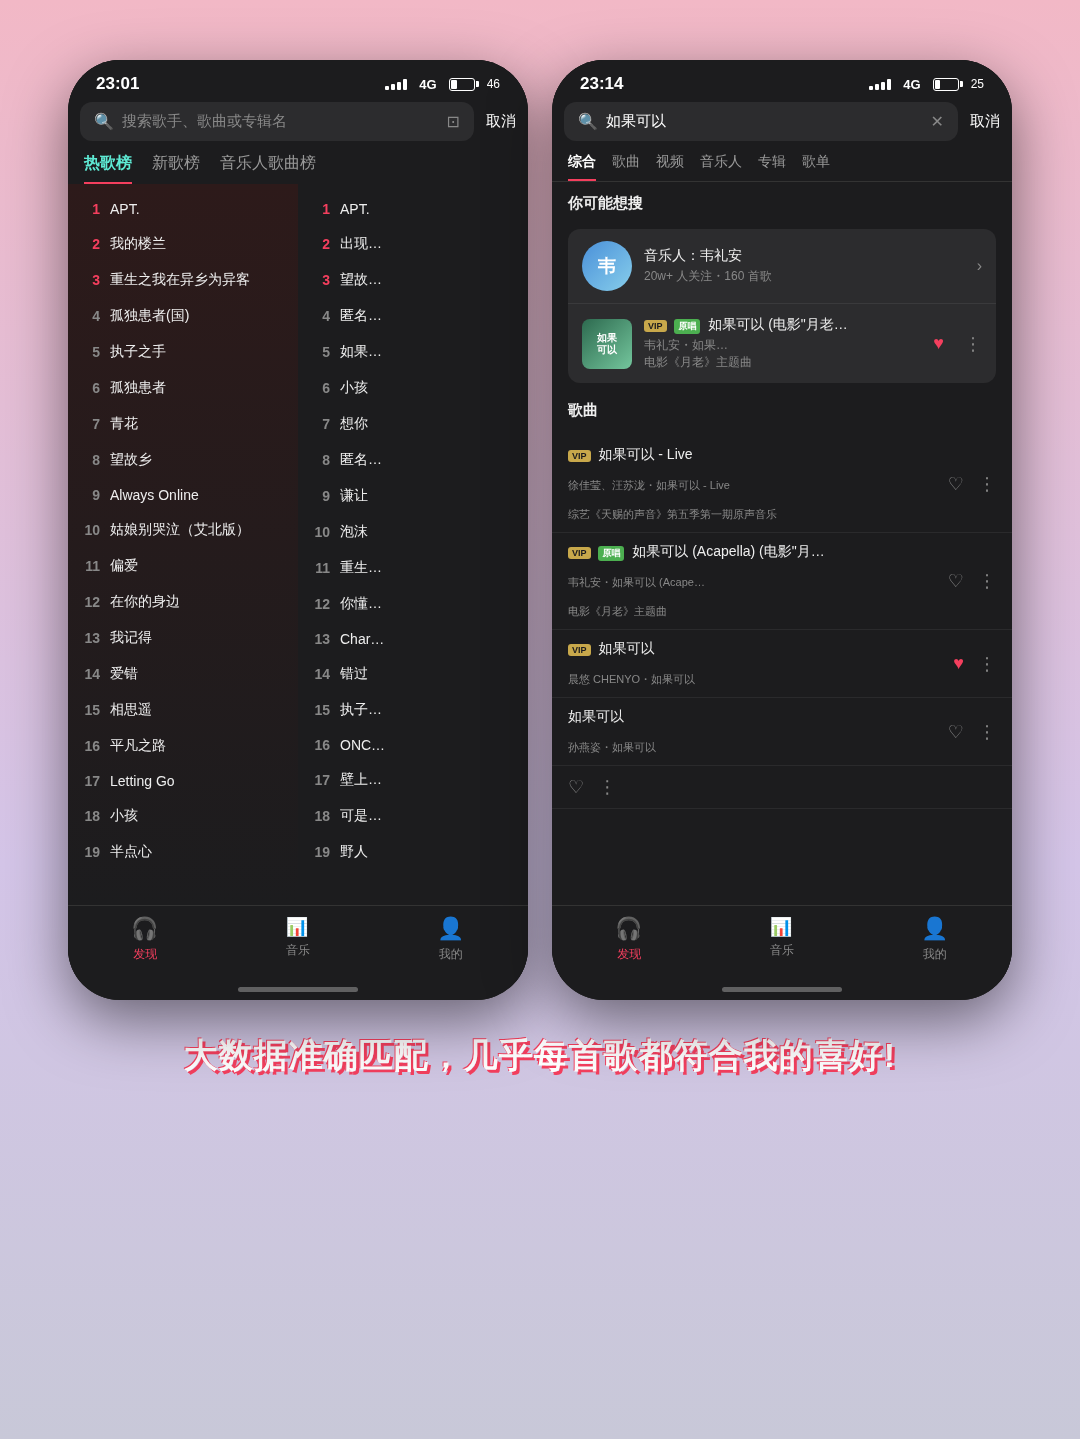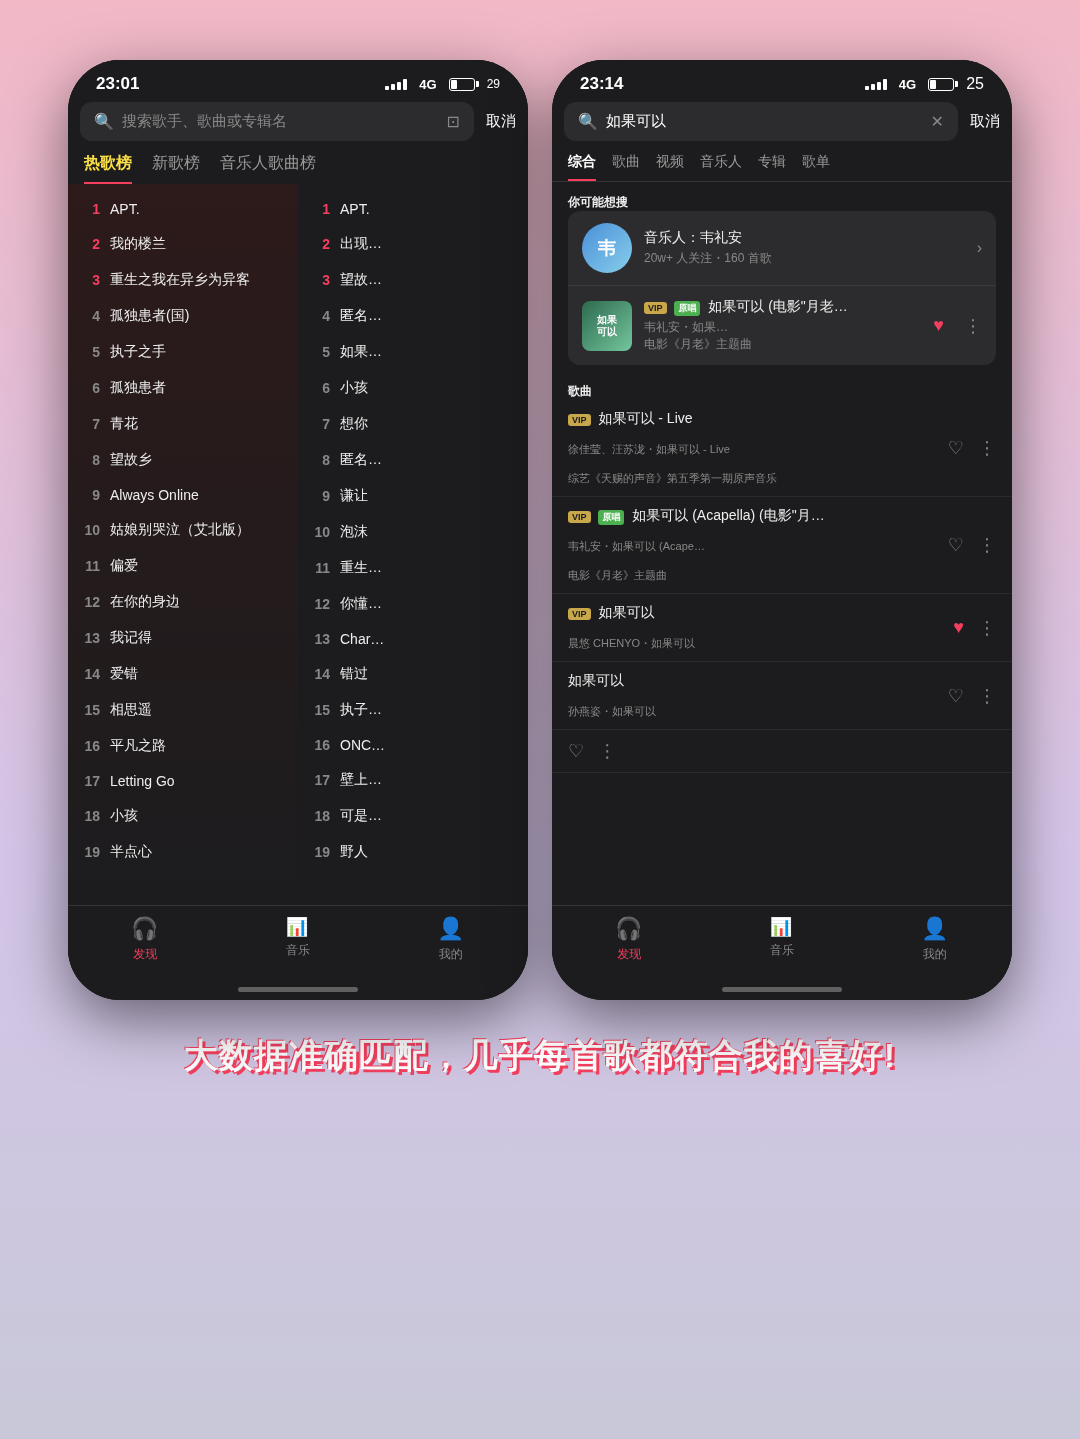--- a/index.html
+++ b/index.html
@@ -133,21 +133,21 @@
       border-bottom: none;
     }
     .chart-tab {
       font-size: 16px;
       color: #999;
       padding-bottom: 8px;
       cursor: pointer;
       white-space: nowrap;
     }
     .chart-tab.active {
-      color: #fde047;
+      color: #5eead4;
       font-weight: 600;
       border-bottom: 2px solid #f43f5e;
     }
     
     .chart-container {
       flex: 1;
       overflow: hidden;
       position: relative;
     }
     .chart-columns {
@@ -230,24 +230,24 @@
       white-space: nowrap;
     }
     .cat-tab.active {
       color: #fff;
       font-weight: 600;
       border-bottom: 2px solid #f43f5e;
       text-align: center;
     }
     
     .section-title {
-      font-size: 12px;
+      font-size: 15px;
       font-weight: 600;
       color: #eee;
-      padding: 12px 16px 0;
+      padding: 12px 16px 16px;
     }
     .suggestion-card {
       margin: 0 16px 6px;
       background: #2c2c2e;
       border-radius: 12px;
       overflow: hidden;
     }
     .suggestion-item {
       display: flex;
       align-items: center;
@@ -395,21 +395,21 @@
           <div class="signal-bars">
             <div class="signal-bar" style="height:4px"></div>
             <div class="signal-bar" style="height:6px"></div>
             <div class="signal-bar" style="height:8px"></div>
             <div class="signal-bar" style="height:11px"></div>
           </div>
           <span style="font-size:13px;font-weight:600">4G</span>
           <div class="battery-box">
             <div class="battery-fill" style="width:30%"></div>
           </div>
-          <span style="font-size:12px">29</span>
+          <span style="font-size:12px">46</span>
         </div>
       </div>
 
       <div style="display:flex;align-items:center;padding:0 12px 8px;">
         <div class="search-bar" style="flex:1;margin:0;">
           <span class="search-icon-wrap">🔍</span>
           <span class="search-placeholder">搜索歌手、歌曲或专辑名</span>
           <span class="search-scan-icon">⊡</span>
         </div>
         <span class="search-cancel" style="margin-left:12px;color:#fff;font-size:15px;">取消</span>
@@ -611,21 +611,21 @@
           <div class="signal-bars">
             <div class="signal-bar" style="height:4px"></div>
             <div class="signal-bar" style="height:6px"></div>
             <div class="signal-bar" style="height:8px"></div>
             <div class="signal-bar" style="height:11px"></div>
           </div>
           <span style="font-size:13px;font-weight:600">4G</span>
           <div class="battery-box">
             <div class="battery-fill" style="width:25%"></div>
           </div>
-          <span style="font-size:16px">25</span>
+          <span style="font-size:12px">25</span>
         </div>
       </div>
 
       <div style="display:flex;align-items:center;padding:0 12px 8px;">
         <div class="search-bar" style="flex:1;margin:0;">
           <span class="search-icon-wrap">🔍</span>
           <span class="search-input-text">如果可以</span>
           <span class="clear-icon">✕</span>
         </div>
         <span class="search-cancel" style="margin-left:12px;color:#fff;font-size:15px;">取消</span>

